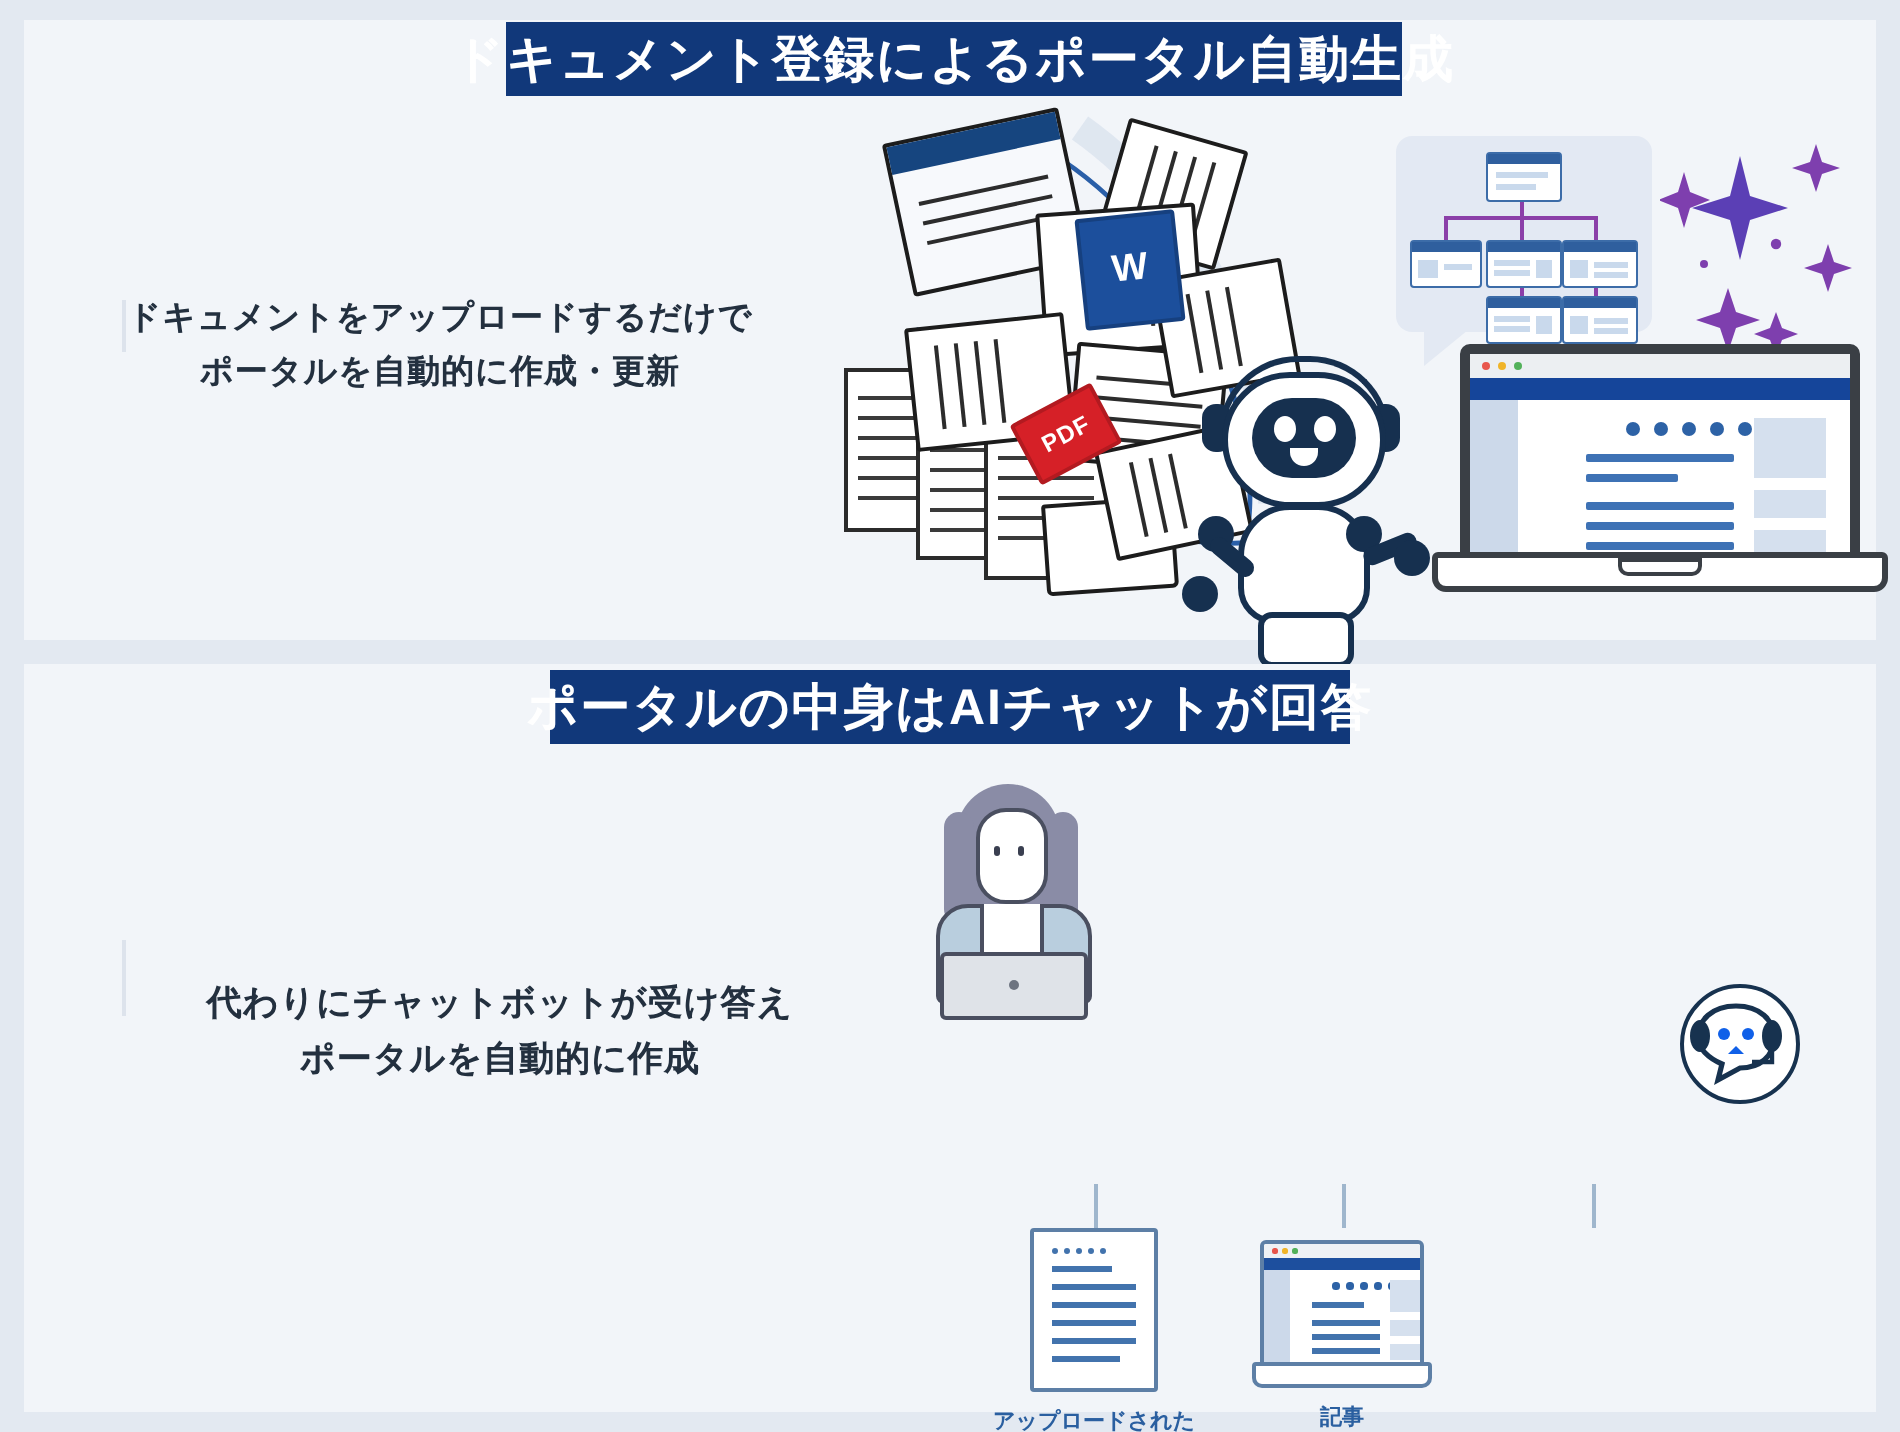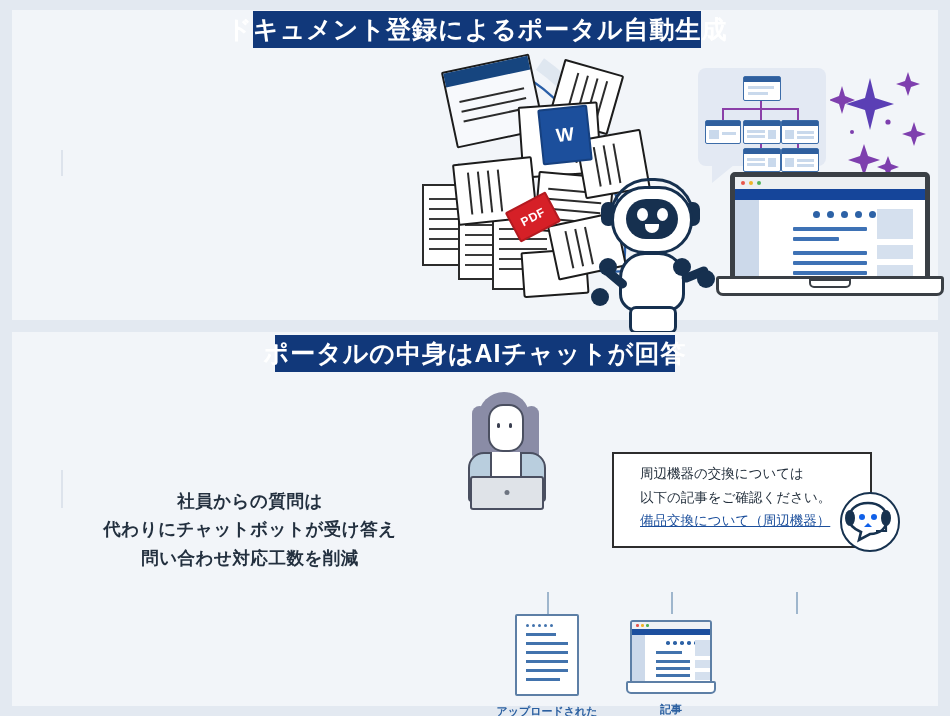--- a/index.html
+++ b/index.html
@@ -197,20 +197,22 @@
 </head>
 <body>
 
 <div class="panel" id="panel-1"></div>
 
 <div class="banner" id="banner-1">ドキュメント登録によるポータル自動生成</div>
 
 <div class="divider-tick" id="tick-1"></div>
 
 <div class="lead" id="lead-1">
+  <div>ドキュメントをアップロードするだけで</div>
+  <div>ポータルを自動的に作成・更新</div>
 </div>
 
 <div id="illus1">
 
   <svg width="540" height="260" style="position:absolute;left:0;top:0;">
     <path d="M58 112 C 95 205, 205 238, 258 210" stroke="#2a5fa8" stroke-width="2.4" fill="none"></path>
     <path d="M118 20 C 190 60, 232 150, 224 212" stroke="#2a5fa8" stroke-width="2.4" fill="none"></path>
     <path d="M140 12 C 205 58, 238 140, 236 200" stroke="#cfdbea" stroke-width="14" fill="none" opacity=".55"></path>
   </svg>
 
@@ -388,48 +390,42 @@
   </div>
 </div>
 
 <div class="panel" id="panel-2"></div>
 
 <div class="banner" id="banner-2">ポータルの中身はAIチャットが回答</div>
 
 <div class="divider-tick" id="tick-2"></div>
 
 <div class="lead" id="lead-2">
-  <div>社員からの質問は</div>
   <div>代わりにチャットボットが受け答え</div>
-  <div>問い合わせ対応工数を削減</div>
+  <div>ポータルを自動的に作成</div>
 </div>
 
 <div id="illus2">
 
   <div id="person">
     <div class="p-hair"></div>
     <div class="p-hair-l" style="left:12px;"></div>
     <div class="p-hair-l" style="left:64px;"></div>
     <div class="p-face">
       <div class="p-eye" style="left:7px;"></div>
       <div class="p-eye" style="left:19px;"></div>
     </div>
     <div class="p-body"></div>
     <div class="p-shirt"></div>
     <div class="p-lap">
       <div class="p-lap-d"></div>
     </div>
   </div>
 
 
-  <div class="bubble" id="bubble-bot">
-    <span class="bl">周辺機器の交換については</span>
-    <span class="bl">以下の記事をご確認ください。</span>
-    <span class="bl lnk">備品交換について（周辺機器）</span>
-  </div>
 
   <div id="bot-avatar">
     <svg width="50" height="50" viewBox="0 0 50 50" style="display:block;margin:1px;">
       <path d="M25 8 C37 8 44 15 44 24 C44 33 37 39 27 39 L16 45 L18 37 C11 34 6 29 6 24 C6 15 13 8 25 8 Z" fill="#ffffff" stroke="#17324f" stroke-width="2.6"></path>
       <ellipse cx="7" cy="23" rx="5" ry="8" fill="#17324f"></ellipse>
       <ellipse cx="43" cy="23" rx="5" ry="8" fill="#17324f"></ellipse>
       <path d="M43 30 L43 36 L33 36" stroke="#17324f" stroke-width="2.2" fill="none"></path>
       <circle cx="19" cy="22" r="3" fill="#1060e8"></circle>
       <circle cx="31" cy="22" r="3" fill="#1060e8"></circle>
       <path d="M25 28 L21 32 L29 32 Z" fill="#1060e8"></path>

